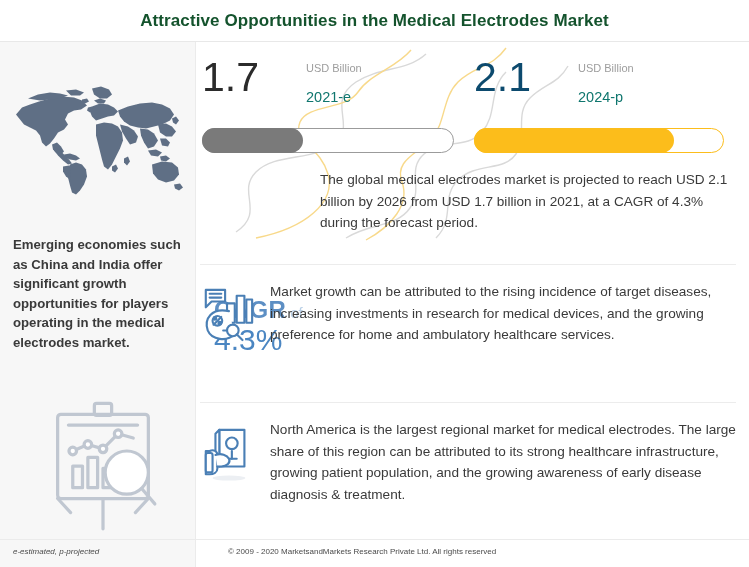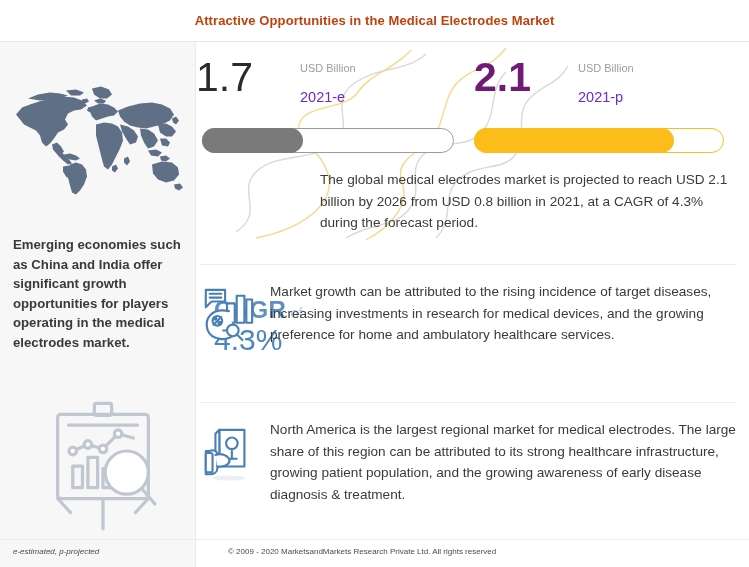--- a/index.html
+++ b/index.html
@@ -23,22 +23,22 @@
   #title-bar {
     position: absolute;
     left: 0; top: 0;
     width: 749px; height: 41px;
     background: #ffffff;
     display: flex;
     align-items: center;
     justify-content: center;
   }
   #page-title {
-    color: #c2410c;
-    font-size: 13px;
+    color: #14532d;
+    font-size: 17px;
     font-weight: bold;
     letter-spacing: 0.1px;
     white-space: nowrap;
   }
   #title-rule {
     position: absolute;
     left: 0; top: 41px;
     width: 749px; height: 1px;
     background: #e8e8e8;
   }
@@ -94,44 +94,44 @@
     width: 553px; height: 200px;
     pointer-events: none;
   }
 
   
   .metric {
     position: absolute;
     top: 12px;
     height: 66px;
   }
-  #metric-current { left: 0; width: 262px; }
+  #metric-current { left: 6px; width: 262px; }
   #metric-future  { left: 278px; width: 262px; }
 
   .metric-value {
     position: absolute;
     left: 0; top: -2px;
     font-size: 41px;
     line-height: 50px;
     font-weight: 300;
   }
   #value-current { color: #2b2b2b; }
-  #value-future  { color: #701a75; font-weight: bold; }
+  #value-future  { color: #0c4a6e; }
 
   .metric-unit {
     position: absolute;
     left: 104px; top: 8px;
     font-size: 11px;
     color: #9d9d9d;
   }
   .metric-year {
     position: absolute;
     left: 104px; top: 35px;
     font-size: 14.5px;
-    color: #6d28d9;
+    color: #0f766e;
   }
 
   
   .bar-track {
     position: absolute;
     top: 86px;
     height: 25px;
     border-radius: 13px;
     background: #ffffff;
     box-sizing: border-box;
@@ -338,38 +338,38 @@
 
     <div class="metric" id="metric-current">
       <div class="metric-value" id="value-current">1.7</div>
       <div class="metric-unit">USD Billion</div>
       <div class="metric-year">2021-e</div>
     </div>
 
     <div class="metric" id="metric-future">
       <div class="metric-value" id="value-future">2.1</div>
       <div class="metric-unit">USD Billion</div>
-      <div class="metric-year">2021-p</div>
+      <div class="metric-year">2024-p</div>
     </div>
 
     <div class="bar-track" id="bar-track-current">
       <div class="bar-fill" id="bar-fill-current" style="width: 100.8px;"></div>
     </div>
     <div class="bar-track" id="bar-track-future">
       <div class="bar-fill" id="bar-fill-future" style="width: 200px;"></div>
     </div>
 
     <div class="stmt" id="stmt-cagr">
       <div id="cagr-block">
         <div>
           <span id="cagr-word">CAGR</span><span id="cagr-of">of</span>
         </div>
         <div id="cagr-value">4.3%</div>
       </div>
-      <div class="stmt-text">The global medical electrodes market is projected to reach USD 2.1 billion by 2026 from USD 0.8 billion in 2021, at a CAGR of 4.3% during the forecast period.</div>
+      <div class="stmt-text">The global medical electrodes market is projected to reach USD 2.1 billion by 2026 from USD 1.7 billion in 2021, at a CAGR of 4.3% during the forecast period.</div>
     </div>
 
     <div class="stmt-divider" id="divider-1"></div>
 
     <div class="stmt" id="stmt-growth">
       <svg class="stmt-icon" viewBox="0 0 58 64" xmlns="http://www.w3.org/2000/svg">
         <g fill="none" stroke="#4a7fb5" stroke-width="2.2" stroke-linecap="round" stroke-linejoin="round">
           <path d="M6 18 L6 6 L26 6 L26 18 L12 18 L6 24 Z" fill="#ffffff"></path>
           <line x1="10" y1="10" x2="22" y2="10"></line>
           <line x1="10" y1="14" x2="22" y2="14"></line>

